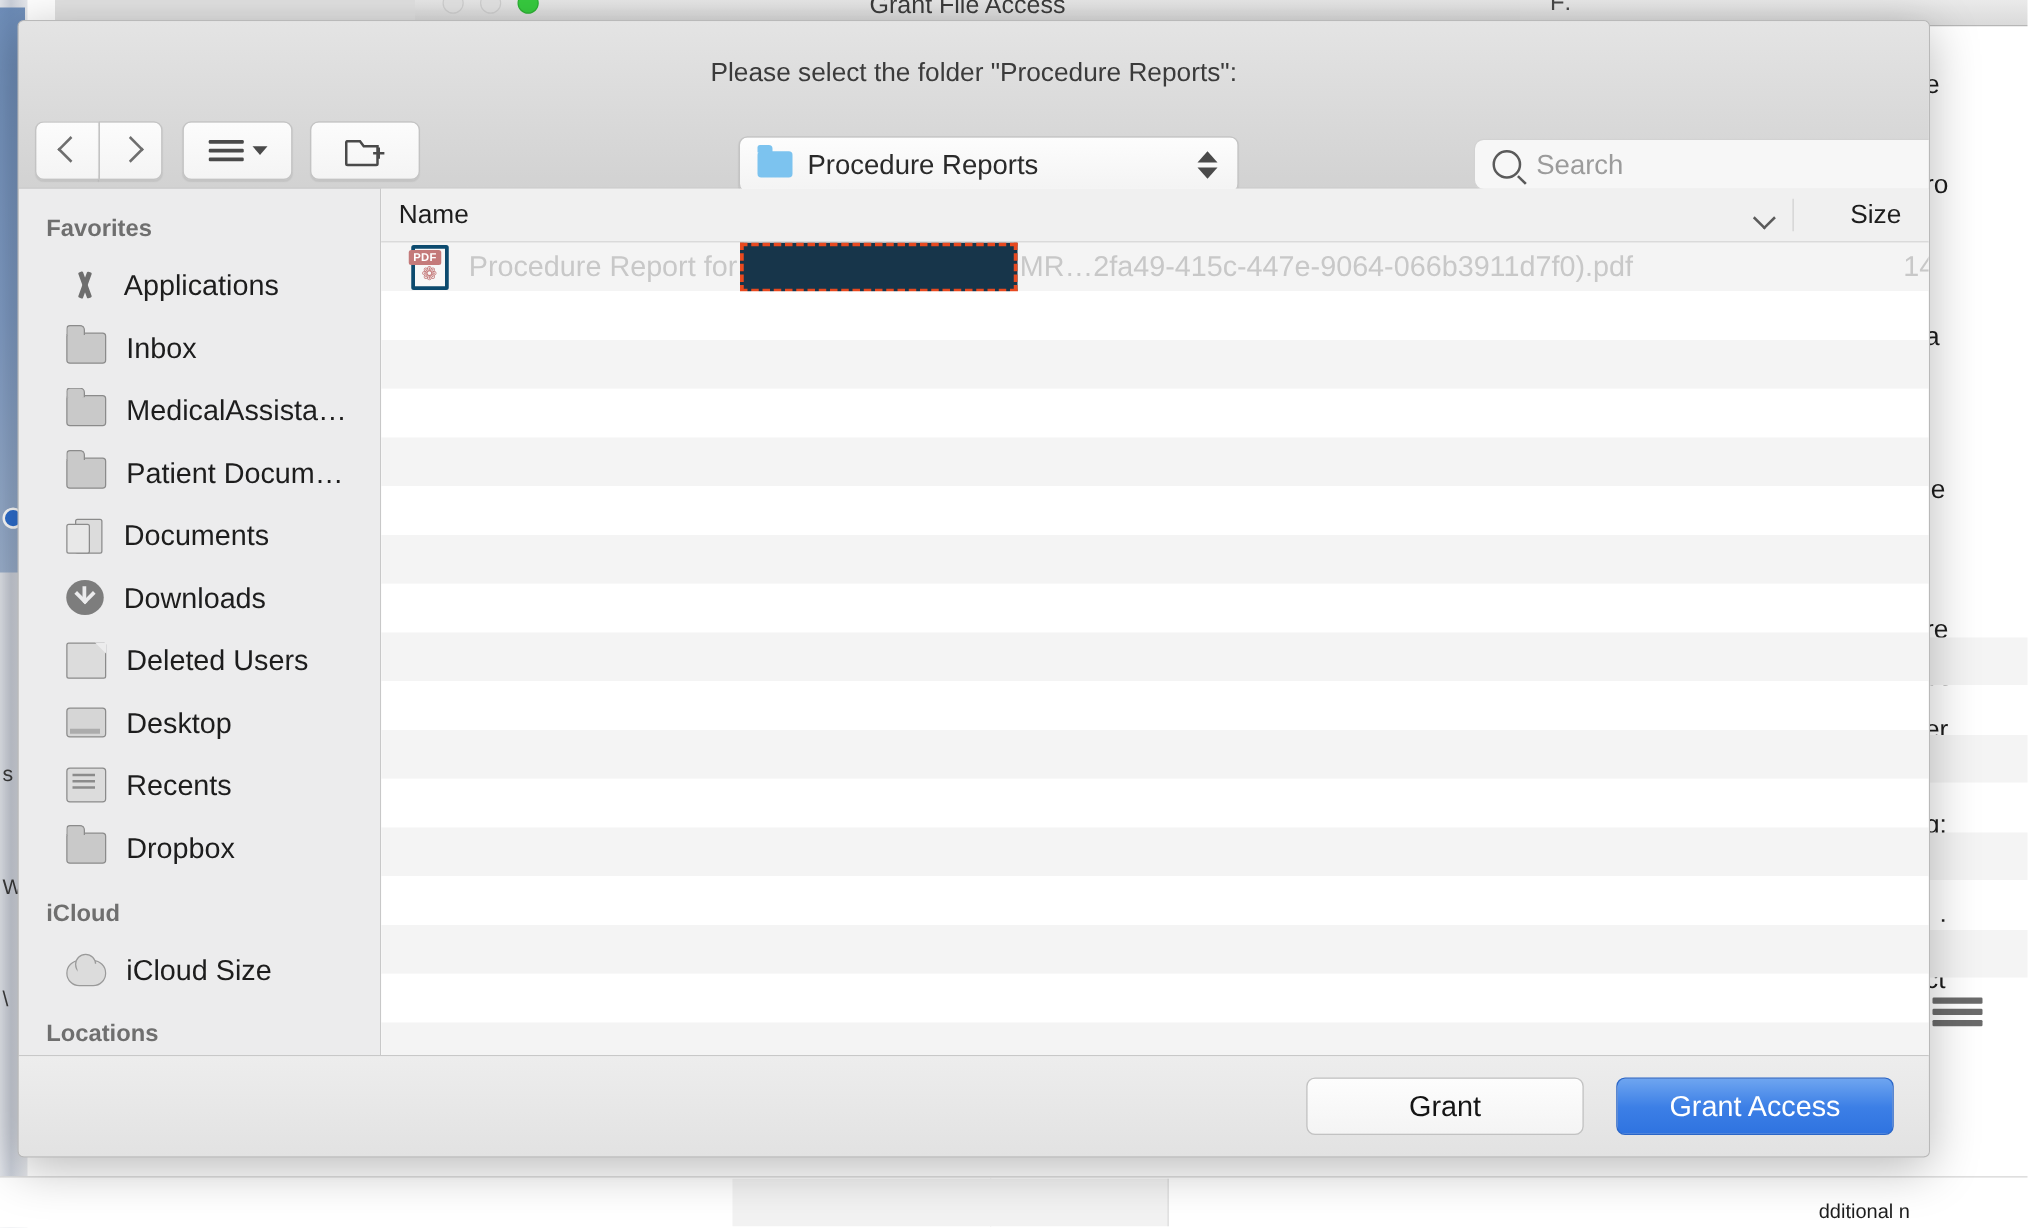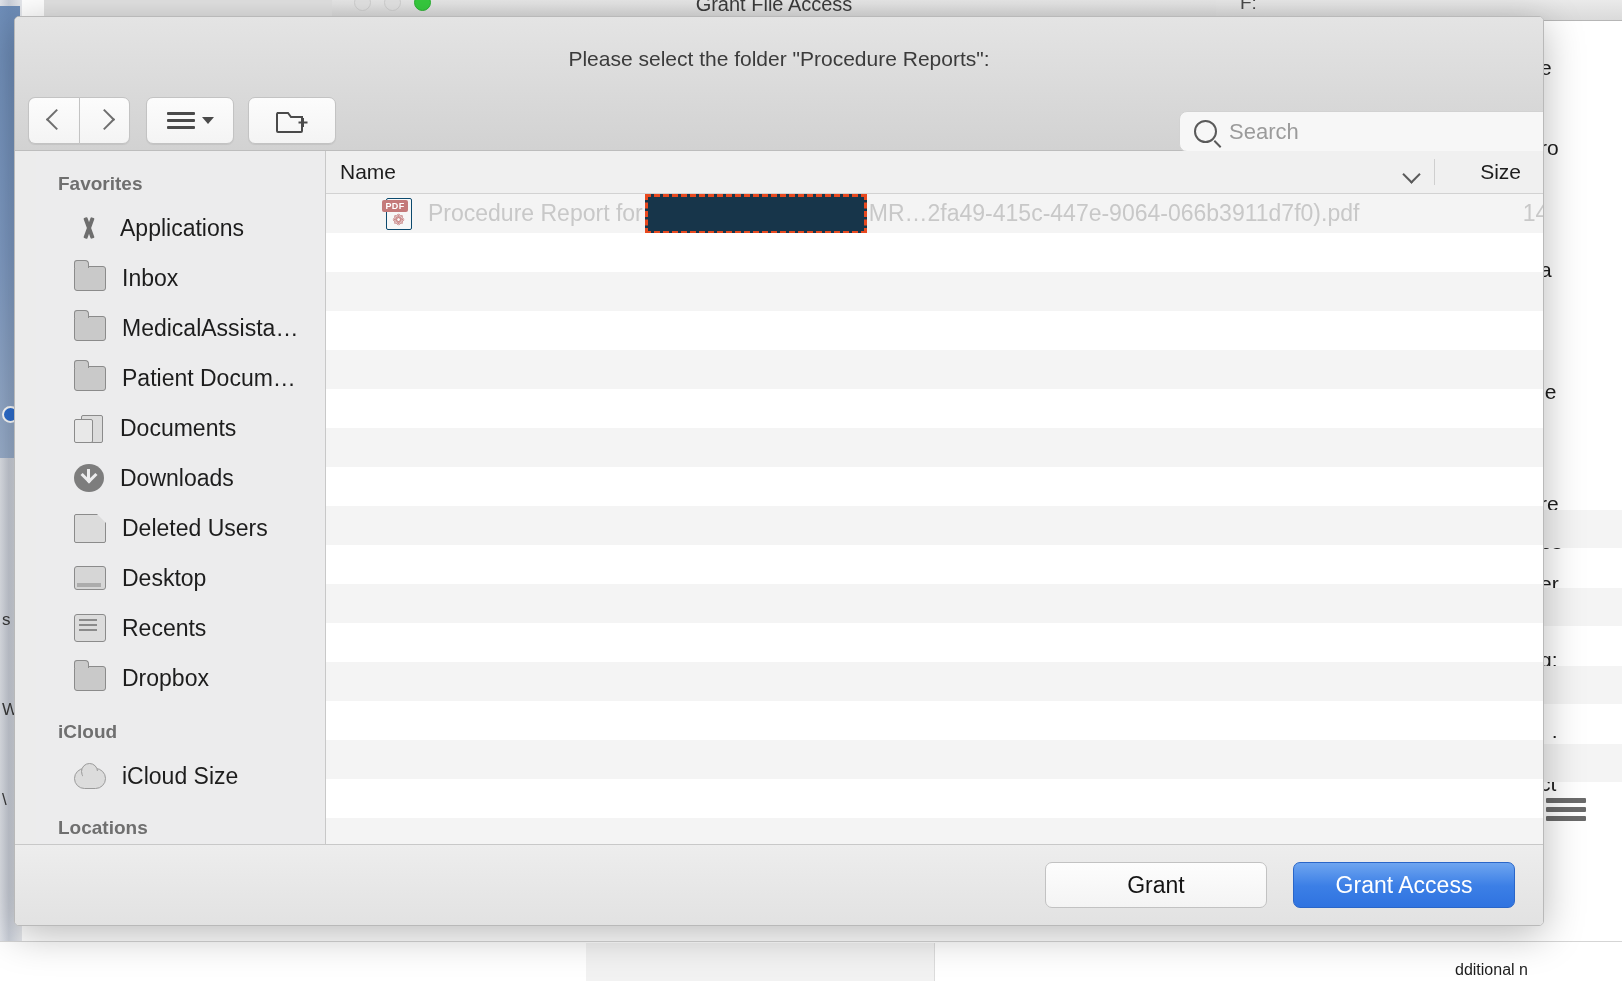--- a/index.html
+++ b/index.html
@@ -311,21 +311,20 @@
     font-size: 22px;
     color: #9b9b9b;
   }
 
   
   .sheet-body {
     flex: 1 1 auto;
     display: flex;
     min-height: 0;
     border-bottom: 1px solid #c8c8c8;
-    padding-left: 21px;
   }
 
   .sidebar {
     width: 290px;
     flex: 0 0 290px;
     background: #ececed;
     border-right: 1px solid #c8c8c8;
     overflow: hidden;
     position: relative;
     padding-top: 16px;
@@ -541,25 +540,25 @@
     display: flex;
     align-items: center;
     box-sizing: border-box;
     position: relative;
   }
   .row.alt { background: #f4f4f4; }
   .row.plain { background: #ffffff; }
 
   .pdf-ico {
     width: 24px; height: 30px;
-    margin-left: 60px;
+    margin-left: 24px;
     position: relative;
     flex: 0 0 24px;
     background: #f7f7f7;
-    border: 1px solid #0c4a6e;
+    border: 3px solid #0c4a6e;
     border-radius: 2px;
   }
   .pdf-ico .badge {
     position: absolute;
     left: -5px; top: 1px;
     width: 26px; height: 12px;
     background: #c47a7a;
     border-radius: 2px;
     color: #ffffff;
     font-size: 9px;
@@ -713,20 +712,28 @@
       <span class="tiny-caret"></span>
     </div>
 
     <div class="toolbar-btn newf-btn">
       <svg width="34" height="28" viewBox="0 0 34 28">
         <path d="M2 6 h11 l3 4 h11 v14 a1 1 0 0 1 -1 1 h-23 a1 1 0 0 1 -1 -1 v-17 a1 1 0 0 1 1 -1 z" fill="none" stroke="#4a4a4a" stroke-width="2"></path>
         <path d="M28 11 v9 M23.5 15.5 h9" stroke="#4a4a4a" stroke-width="2" fill="none"></path>
       </svg>
     </div>
 
+    <div class="path-popup">
+      <span class="folder-ico"></span>
+      <span class="path-label">Procedure Reports</span>
+      <span class="stepper">
+        <i class="up"></i>
+          <i class="down"></i>
+      </span>
+    </div>
 
     <div class="search-field">
       <span class="mag"></span>
       <span class="search-ph">Search</span>
     </div>
   </div>
 
   <div class="sheet-body">
 
     <div class="sidebar">

